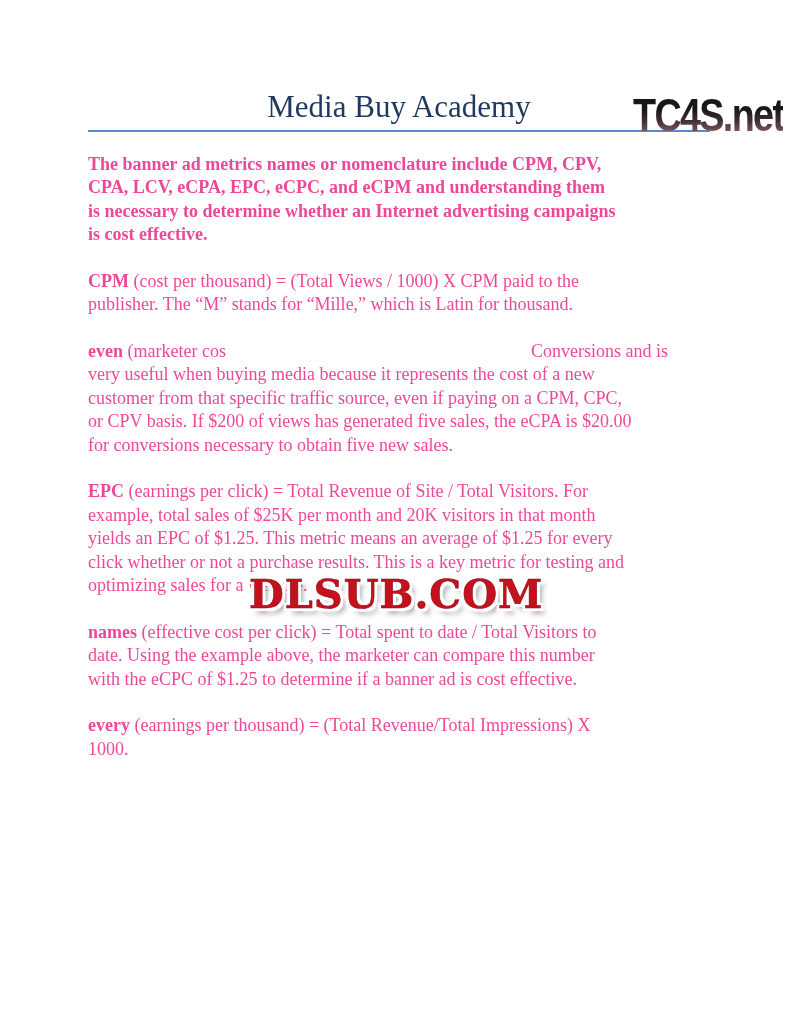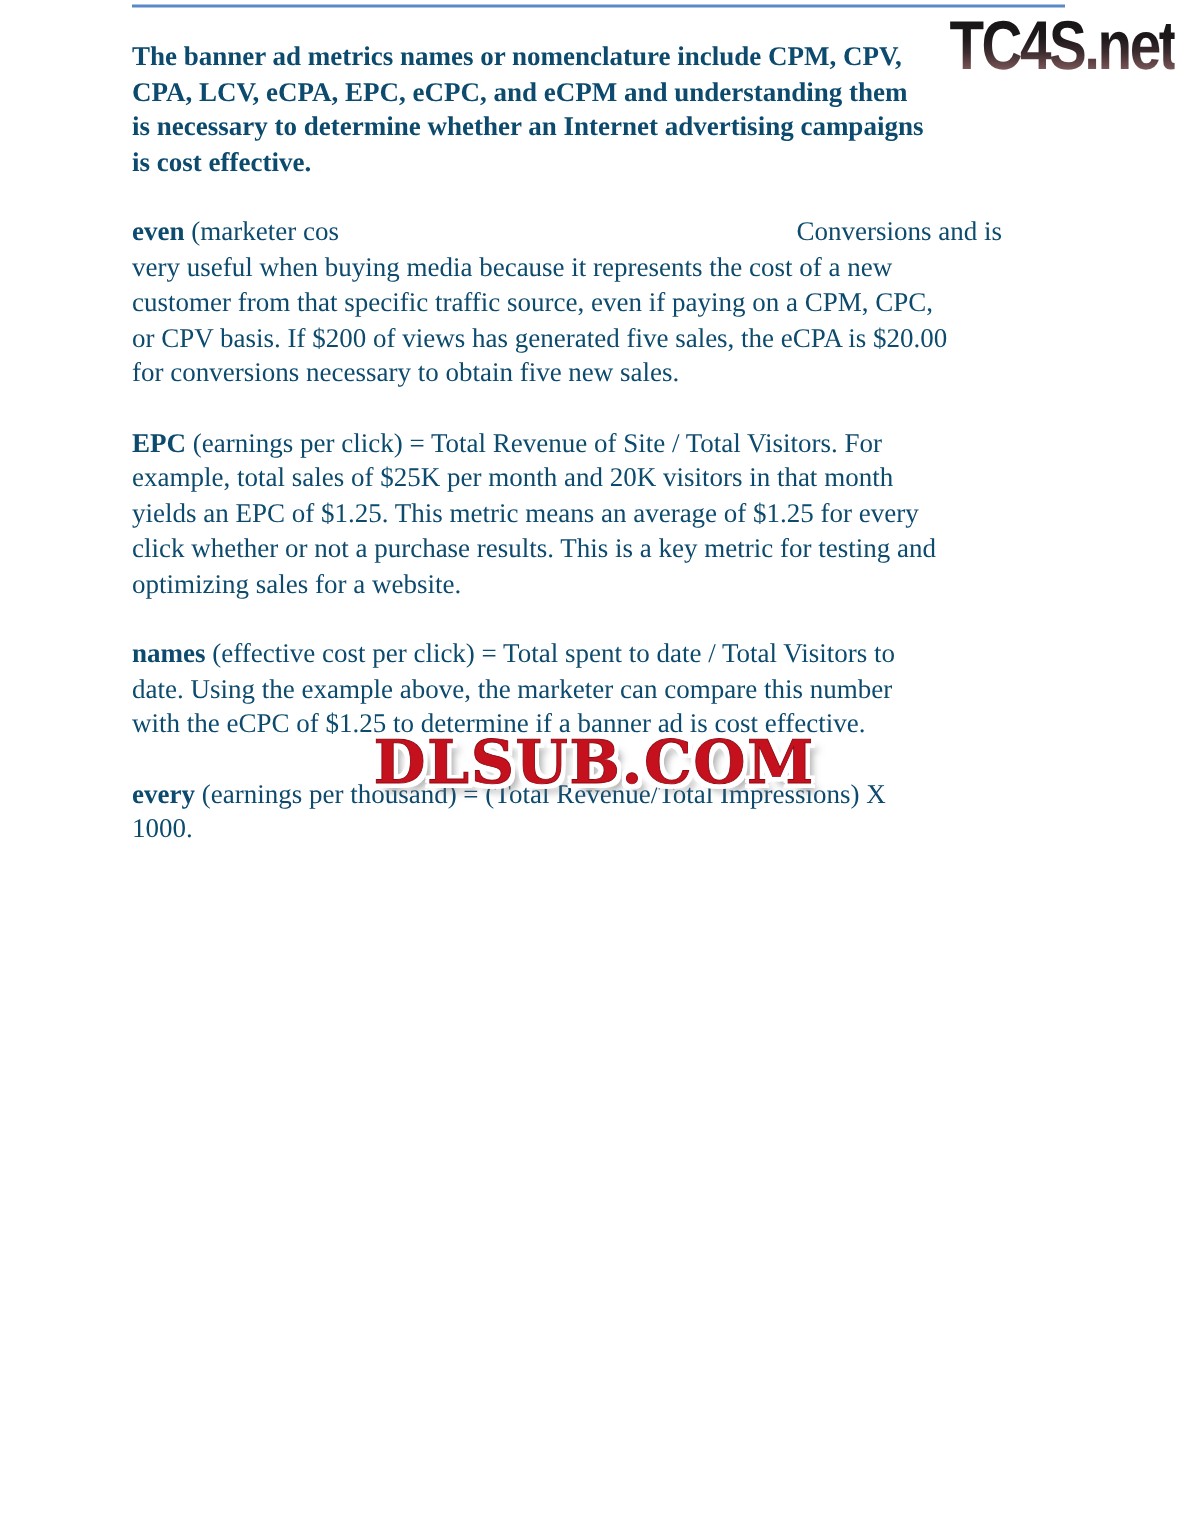--- a/index.html
+++ b/index.html
@@ -35,21 +35,21 @@
   .title-rule {
     margin:3px 81px 0 88px;
     height:0; border:0;
     border-top:2px solid #5b88c7;
   }
 
   
   .content {
     margin:21px 74px 0 88px;
     font-size:18px; line-height:23.5px;
-    color:#0c4a6e;
+    color:#ec4899;
   }
   .para { margin:0 0 23px 0; }
   .prewrap { white-space:pre-wrap; }
   .intro { font-weight:bold; }
   .term { font-weight:bold; }
   .wm-spacer { display:inline-block; width:305px; height:1px; }
 
   
   .dlsub {
     position:absolute; left:249px; top:483px;
@@ -66,29 +66,32 @@
       5px 6px 5px rgba(110,110,110,0.55);
   }
 </style>
 </head>
 <body>
 
 <div class="page">
 
   <div class="tc4s">TC4S.net</div>
 
+  <h1 class="title">Media Buy Academy</h1>
   <div class="title-rule"></div>
 
   <div class="content">
 
     <p class="para intro prewrap">The banner ad metrics names or nomenclature include CPM, CPV,
 CPA, LCV, eCPA, EPC, eCPC, and eCPM and understanding them
 is necessary to determine whether an Internet advertising campaigns
 is cost effective.</p>
 
+    <p class="para"><b class="term">CPM</b><span class="prewrap"> (cost per thousand) = (Total Views / 1000) X CPM paid to the
+publisher. The “M” stands for “Mille,” which is Latin for thousand.</span></p>
 
 
 
     <p class="para"><b class="term">even</b><span class="prewrap"> (marketer cos</span><span class="wm-spacer"></span><span class="prewrap">Conversions and is
 very useful when buying media because it represents the cost of a new
 customer from that specific traffic source, even if paying on a CPM, CPC,
 or CPV basis. If $200 of views has generated five sales, the eCPA is $20.00
 for conversions necessary to obtain five new sales.</span></p>
 
     <p class="para"><b class="term">EPC</b><span class="prewrap"> (earnings per click) = Total Revenue of Site / Total Visitors. For

